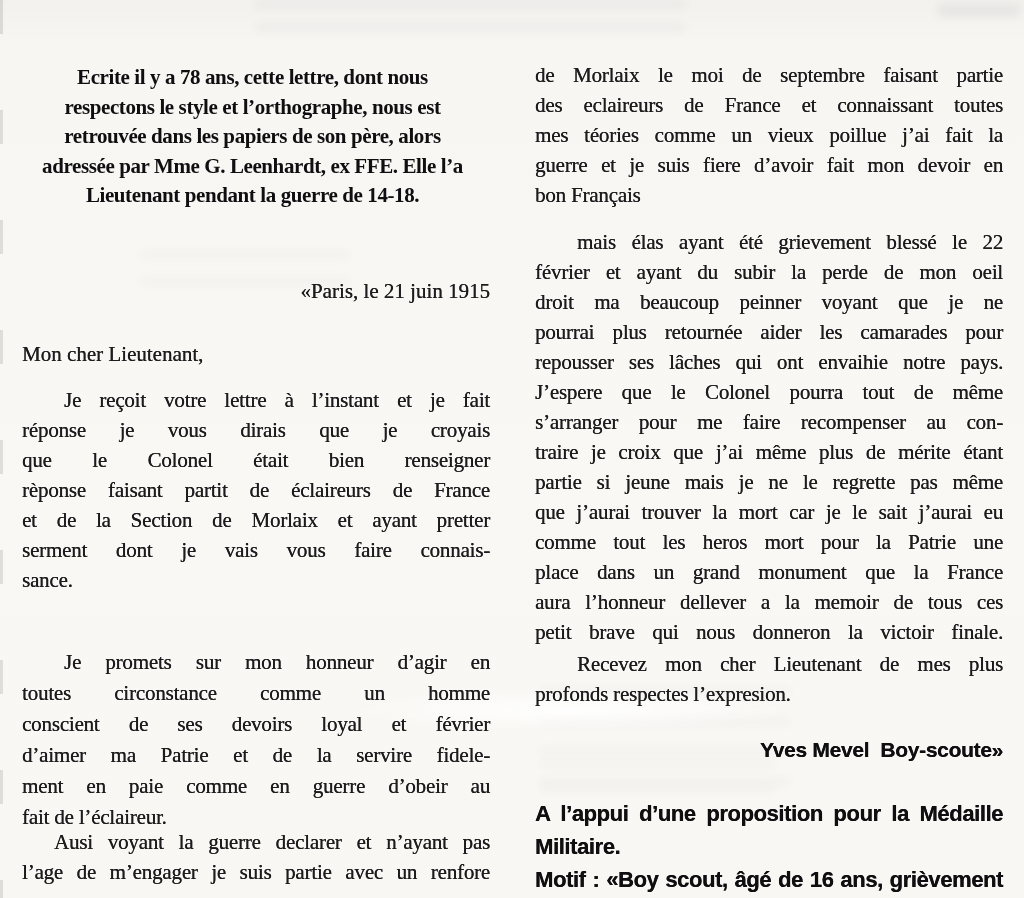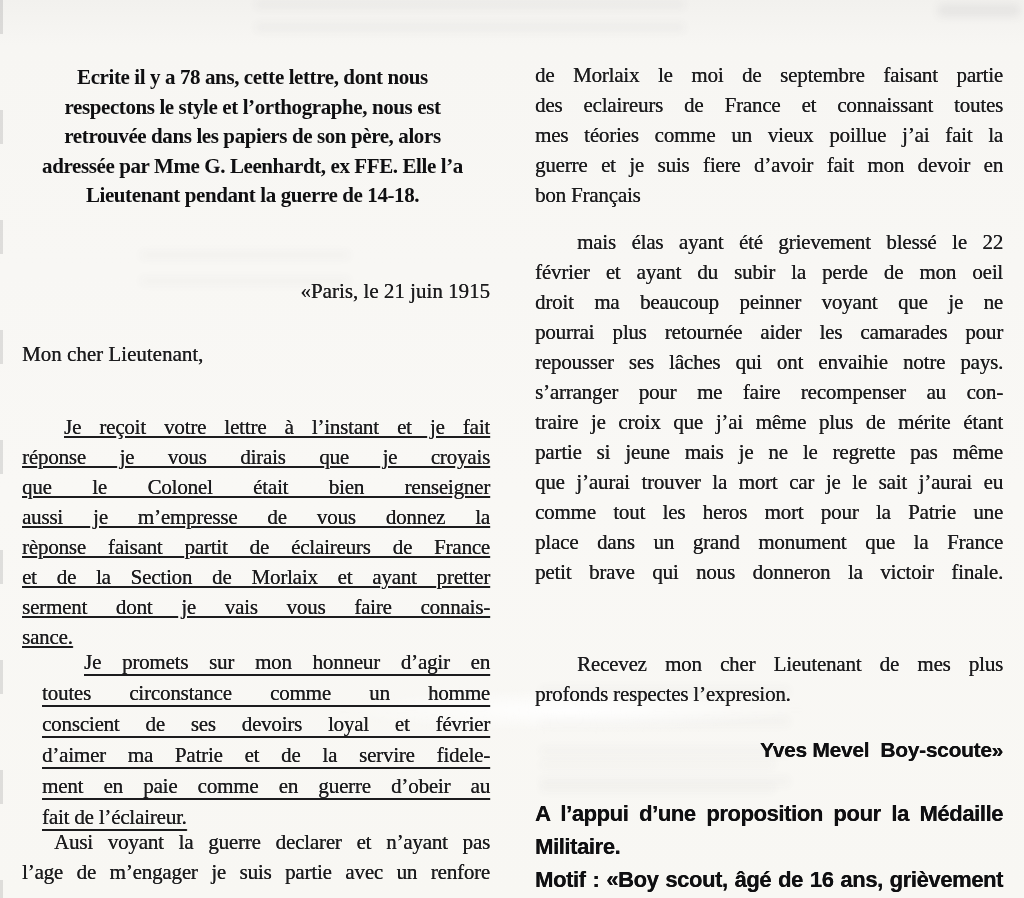--- a/index.html
+++ b/index.html
@@ -49,23 +49,23 @@
 
   .dateline{position:absolute;left:0;top:276px;width:100%;text-align:right;white-space:nowrap;}
   .salutation{position:absolute;left:0;top:339px;width:100%;white-space:nowrap;}
 
   .para{position:absolute;left:0;width:100%;}
   .para .line{text-align:justify;text-align-last:justify;letter-spacing:-0.2px;}
   .para.end-left .line:last-child{text-align-last:left;}
   .indent .line:first-child{text-indent:42px;}
   .indent-sm .line:first-child{text-indent:32px;}
 
-  .p1{top:412px;text-decoration:underline;}
+  .p1{top:385px;}
   .promise{top:647px;line-height:31px;}
-  .promise .line{text-decoration:underline;text-decoration-thickness:2px;text-underline-offset:5px;margin-left:20px;}
+  .promise .line{text-decoration-thickness:2px;text-underline-offset:5px;}
   .depart{top:827px;}
 
   .cont{top:60px;}
   .wound{top:227px;}
   .closing{top:649px;}
 
   .signature{
     position:absolute;left:0;top:736px;width:100%;
     font-family:"Liberation Sans", sans-serif;font-weight:bold;
     font-size:21px;line-height:28px;letter-spacing:-0.3px;color:#0f0f11;
@@ -99,21 +99,20 @@
       <div class="line">Lieutenant pendant la guerre de 14-18.</div>
     </div>
 
   <div class="col-left serif-block">
     <div class="dateline">«Paris, le 21 juin 1915</div>
     <div class="salutation">Mon cher Lieutenant,</div>
     <div class="para p1 indent end-left">
         <div class="line">Je reçoit votre lettre à l’instant et je fait</div>
         <div class="line">réponse je vous dirais que je croyais</div>
         <div class="line">que le Colonel était bien renseigner</div>
-        <div class="line">aussi  je  m’empresse de vous donnez la</div>
         <div class="line">rèponse faisant partit de éclaireurs de France</div>
         <div class="line">et de la Section de Morlaix et ayant pretter</div>
         <div class="line">serment dont je vais vous faire connais-</div>
         <div class="line">sance.</div>
       </div>
     <div class="para promise indent end-left">
         <div class="line">Je promets sur mon honneur d’agir en</div>
         <div class="line">toutes circonstance comme un homme</div>
         <div class="line">conscient de ses devoirs loyal et février</div>
         <div class="line">d’aimer ma Patrie et de la servire fidele-</div>
@@ -133,26 +132,28 @@
         <div class="line">mes téories comme un vieux poillue j’ai fait la</div>
         <div class="line">guerre et je suis fiere d’avoir fait mon devoir en</div>
         <div class="line">bon Français</div>
       </div>
     <div class="para wound indent">
         <div class="line">mais élas ayant été grievement blessé le 22</div>
         <div class="line">février et ayant du subir la perde de mon oeil</div>
         <div class="line">droit ma beaucoup peinner voyant que je ne</div>
         <div class="line">pourrai plus retournée aider les camarades pour</div>
         <div class="line">repousser ses lâches qui ont envaihie notre pays.</div>
+        <div class="line">J’espere que le Colonel pourra tout de même</div>
         <div class="line">s’arranger pour me faire recompenser au con-</div>
         <div class="line">traire je croix que j’ai même plus de mérite étant</div>
         <div class="line">partie si jeune mais je ne le regrette pas même</div>
         <div class="line">que j’aurai trouver la mort car je le sait j’aurai eu</div>
         <div class="line">comme tout les heros mort pour la Patrie une</div>
         <div class="line">place dans un grand monument que la France</div>
+        <div class="line">aura l’honneur dellever a la memoir de tous ces</div>
         <div class="line">petit brave qui nous donneron la victoir finale.</div>
       </div>
     <div class="para closing indent end-left">
         <div class="line">Recevez mon cher Lieutenant de mes plus</div>
         <div class="line">profonds respectes l’expresion.</div>
       </div>
     <div class="signature">Yves Mevel  Boy-scoute»</div>
     <div class="para footer-note end-left">
         <div class="line">A l’appui d’une proposition pour la Médaille Militaire.</div>
         <div class="line">Motif : «Boy scout, âgé de 16 ans, grièvement atteint par</div>

